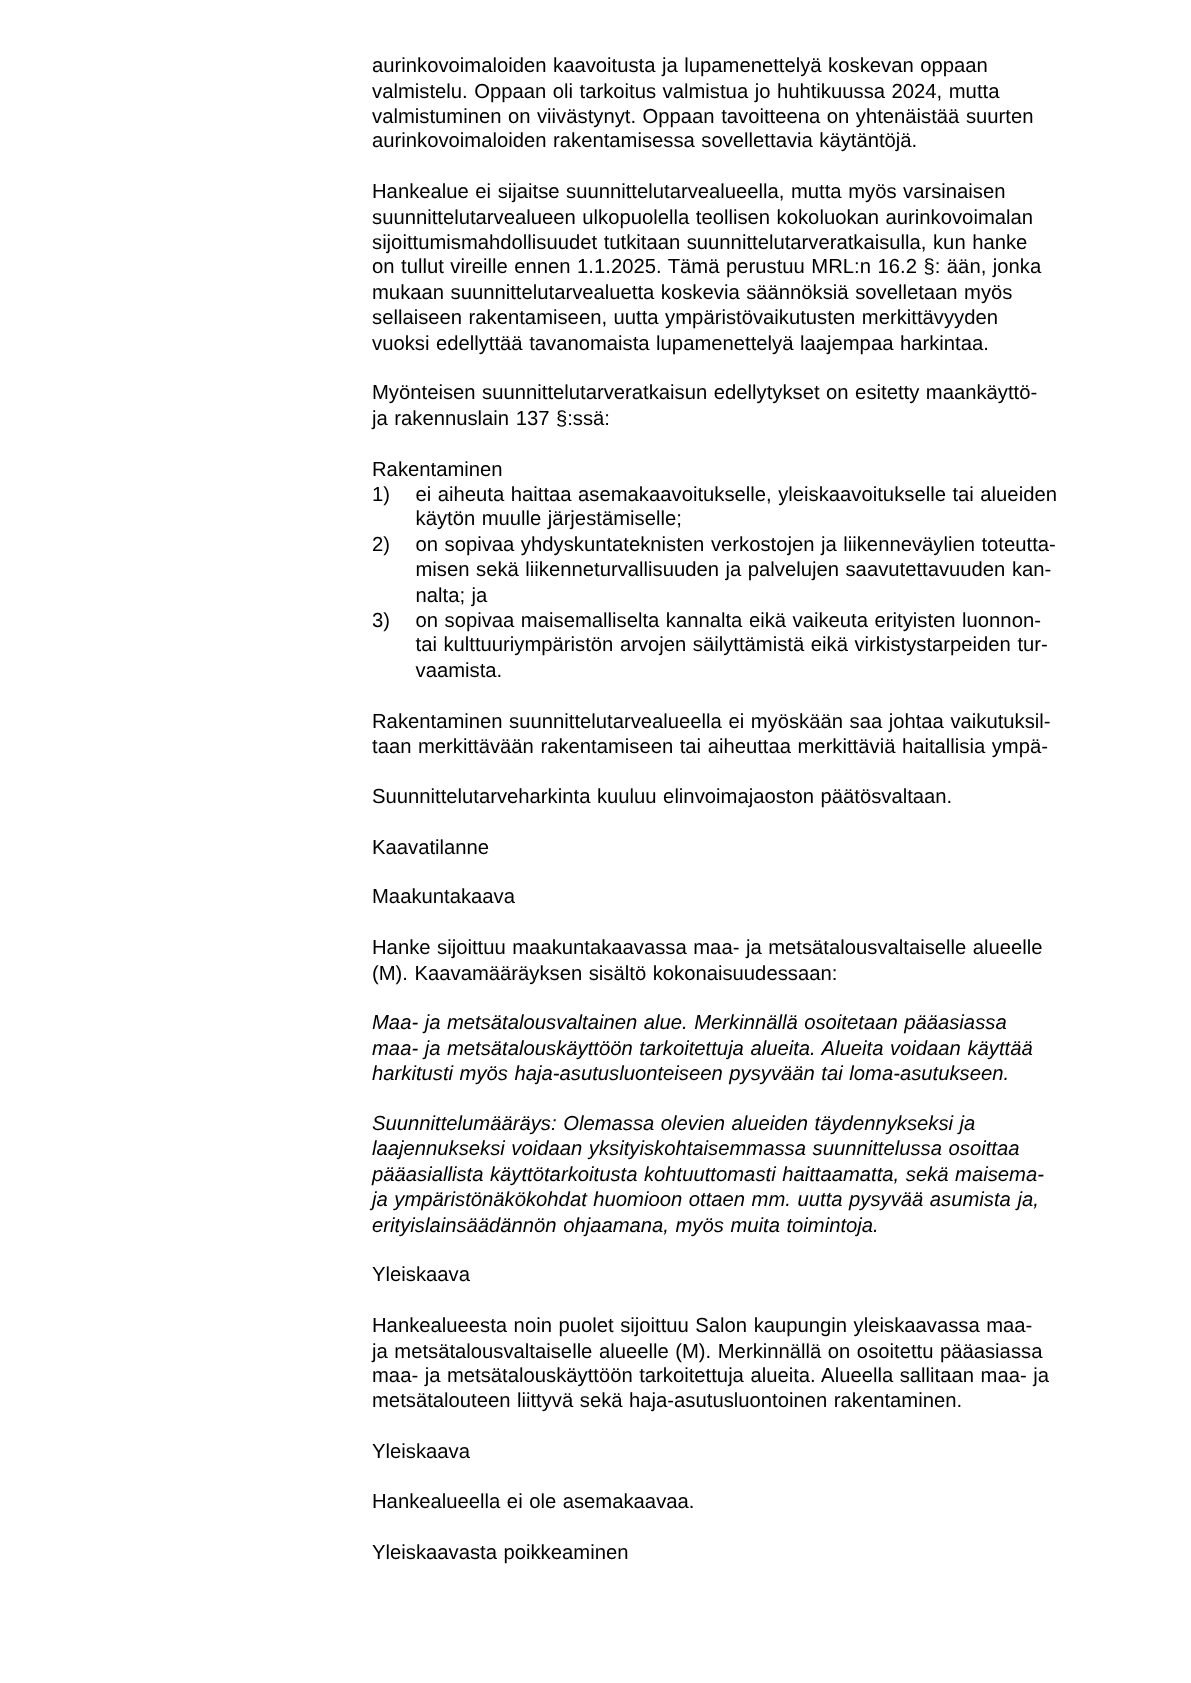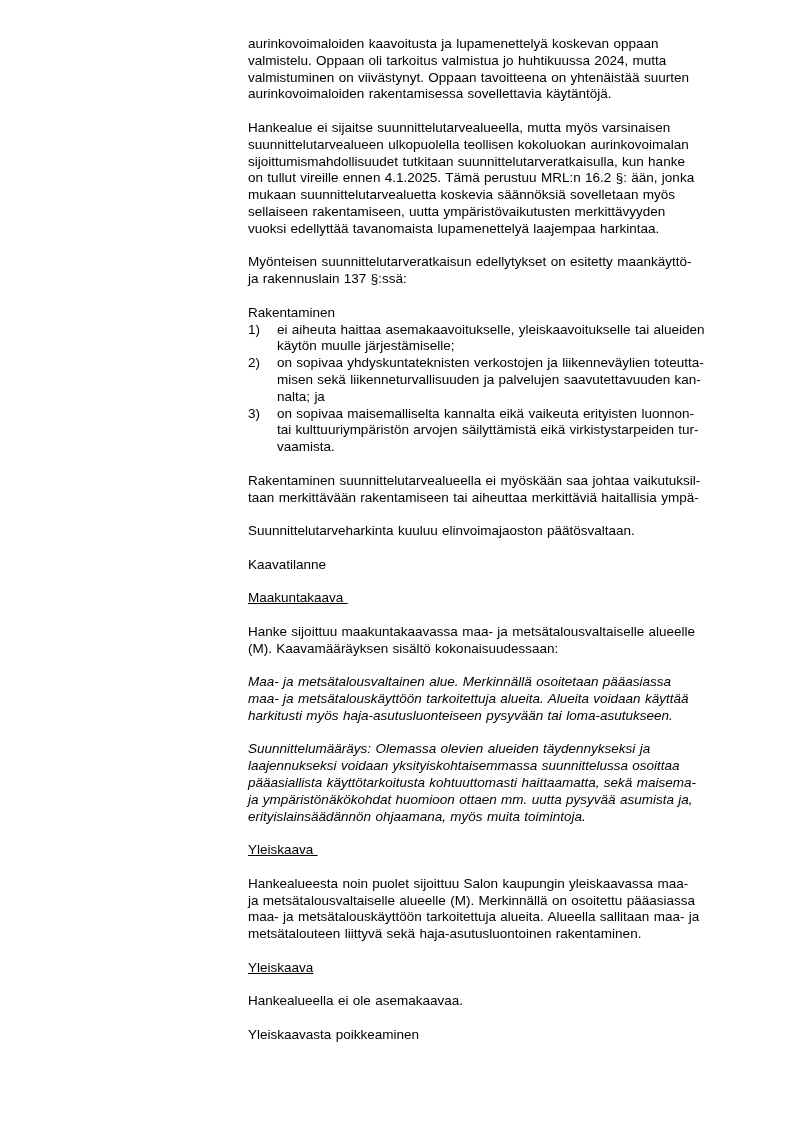--- a/index.html
+++ b/index.html
@@ -28,21 +28,20 @@
   .block {
     margin: 0 0 16.8px 0;
   }
   .line {
     white-space: pre;
   }
   .heading-bold {
     font-weight: normal;
   }
   .heading-underline .line {
-    text-decoration: underline;
   }
   .italic {
     font-style: italic;
   }
   .list-item {
     display: flex;
   }
   .list-num {
     flex: 0 0 29px;
     width: 29px;
@@ -59,21 +58,21 @@
       <div class="block para">
         <div class="line">aurinkovoimaloiden kaavoitusta ja lupamenettelyä koskevan oppaan</div>
         <div class="line">valmistelu. Oppaan oli tarkoitus valmistua jo huhtikuussa 2024, mutta</div>
         <div class="line">valmistuminen on viivästynyt. Oppaan tavoitteena on yhtenäistää suurten</div>
         <div class="line">aurinkovoimaloiden rakentamisessa sovellettavia käytäntöjä.</div>
       </div>
       <div class="block para">
         <div class="line">Hankealue ei sijaitse suunnittelutarvealueella, mutta myös varsinaisen</div>
         <div class="line">suunnittelutarvealueen ulkopuolella teollisen kokoluokan aurinkovoimalan</div>
         <div class="line">sijoittumismahdollisuudet tutkitaan suunnittelutarveratkaisulla, kun hanke</div>
-        <div class="line">on tullut vireille ennen 4.1.2025. Tämä perustuu MRL:n 16.2 §: ään, jonka</div>
+        <div class="line">on tullut vireille ennen 1.1.2025. Tämä perustuu MRL:n 16.2 §: ään, jonka</div>
         <div class="line">mukaan suunnittelutarvealuetta koskevia säännöksiä sovelletaan myös</div>
         <div class="line">sellaiseen rakentamiseen, uutta ympäristövaikutusten merkittävyyden</div>
         <div class="line">vuoksi edellyttää tavanomaista lupamenettelyä laajempaa harkintaa.</div>
       </div>
       <div class="block para">
         <div class="line">Myönteisen suunnittelutarveratkaisun edellytykset on esitetty maankäyttö-</div>
         <div class="line">ja rakennuslain 137 §:ssä:</div>
       </div>
       <div class="block list-group">
         <div class="line">Rakentaminen</div>

